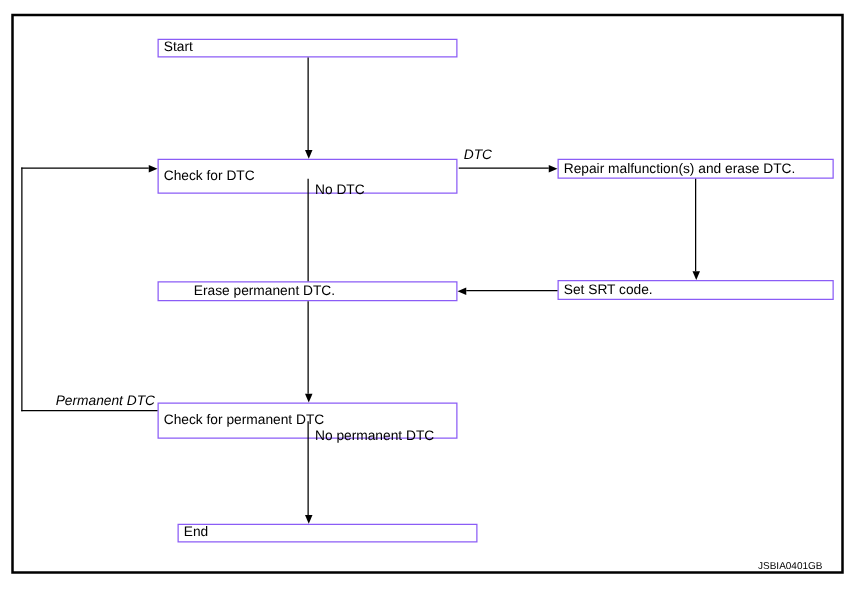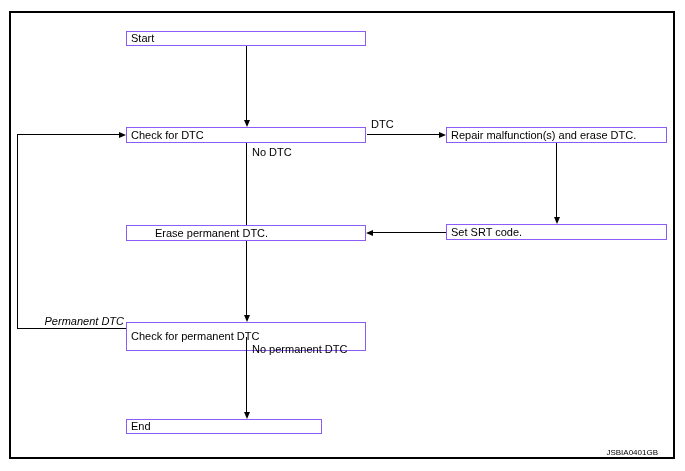--- a/index.html
+++ b/index.html
@@ -77,31 +77,31 @@
 </style>
 </head>
 <body>
 
 <div class="canvas">
 
   <div class="frame"></div>
 
   <div class="node" style="left:126px; top:31px;  width:240px; height:15px;">Start</div>
 
-  <div class="node" style="left:126px; top:127px; width:240px; height:16px;">Check for DTC</div>
+  <div class="node" style="left:126px; top:127px; width:240px; height:28px;">Check for DTC</div>
 
   <div class="node" style="left:446px; top:127px; width:221px; height:16px;">Repair malfunction(s) and erase DTC.</div>
 
   <div class="node" style="left:446px; top:224px; width:221px; height:16px;">Set SRT code.</div>
 
   <div class="node" style="left:126px; top:225px; width:240px; height:16px;padding-left:28px;">Erase permanent DTC.</div>
 
   <div class="node" style="left:126px; top:322px; width:240px; height:29px;">Check for permanent DTC</div>
 
-  <div class="node" style="left:126px; top:419px; width:196px; height:15px;">End</div>
+  <div class="node" style="left:142px; top:419px; width:240px; height:15px;">End</div>
 
   <div class="line" style="left:246px; top:46px; width:1px; height:74px;"></div>
   <div class="arrow down" style="left:244px; top:120px;"></div>
 
   <div class="line" style="left:367px; top:134px; width:72px; height:1px;"></div>
   <div class="arrow right" style="left:439px; top:132px;"></div>
 
   <div class="line" style="left:556px; top:143px; width:1px; height:74px;"></div>
   <div class="arrow down" style="left:554px; top:217px;"></div>
 
@@ -114,21 +114,21 @@
   <div class="arrow down" style="left:244px; top:315px;"></div>
 
   <div class="line" style="left:246px; top:337px; width:1px; height:75px;"></div>
   <div class="arrow down" style="left:244px; top:412px;"></div>
 
   <div class="line" style="left:17px; top:328px; width:109px; height:1px;"></div>
   <div class="line" style="left:17px; top:134px; width:1px; height:195px;"></div>
   <div class="line" style="left:17px; top:134px; width:102px; height:1px;"></div>
   <div class="arrow right" style="left:119px; top:132px;"></div>
 
-  <div class="elabel" style="left:371px; top:119px;">DTC</div>
+  <div class="elabel" style="left:371px; top:119px;font-style:italic;">DTC</div>
 
   <div class="elabel" style="left:252px; top:147px;">No DTC</div>
 
   <div class="elabel" style="left:44px; top:316px; width:80px; text-align:right;font-style:italic;">Permanent DTC</div>
 
   <div class="elabel" style="left:252px; top:344px;">No permanent DTC</div>
 
   <div class="figcode" style="right:27px; top:448px;">JSBIA0401GB</div>
 
 </div>

